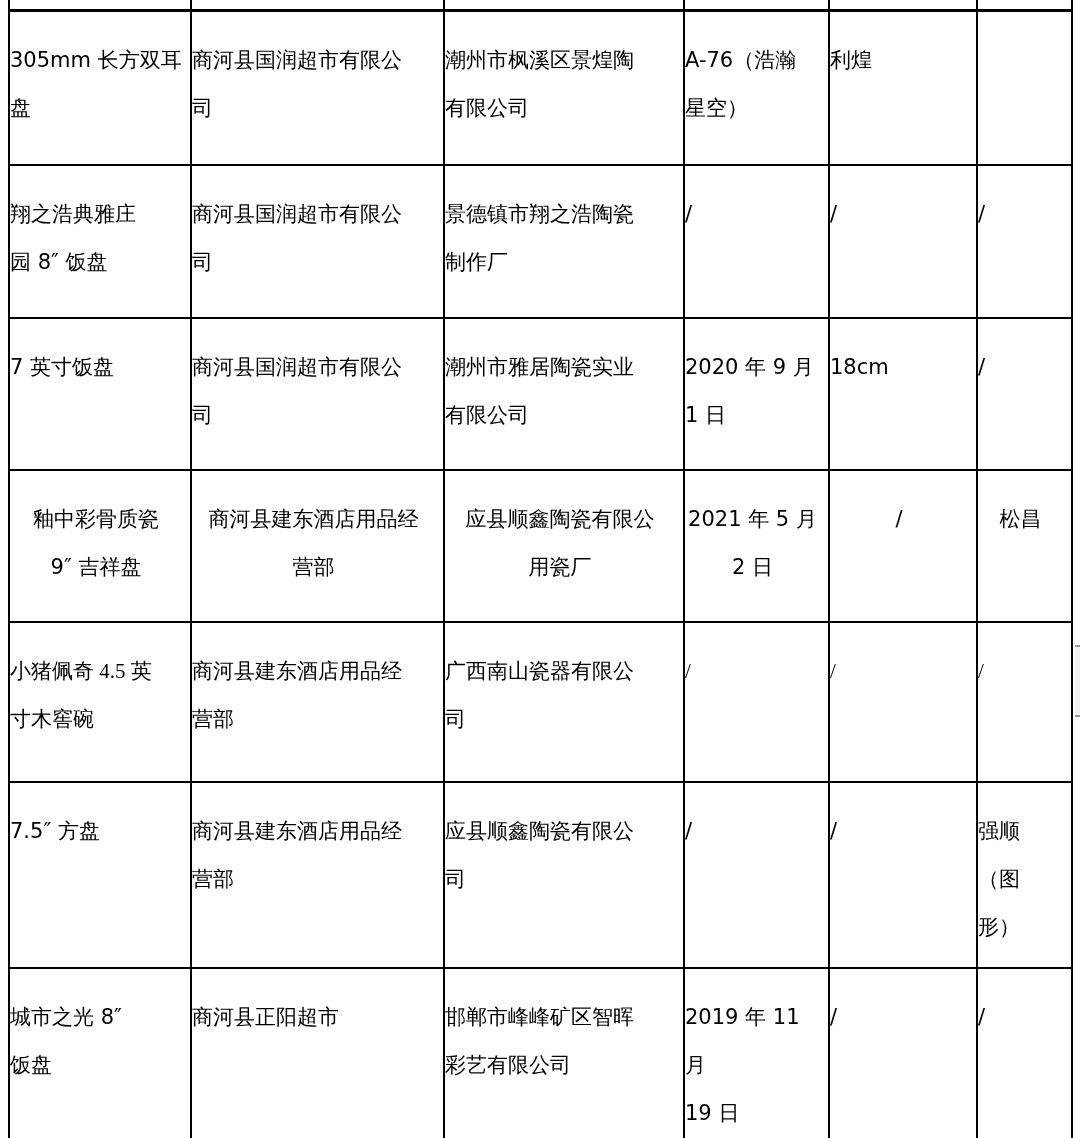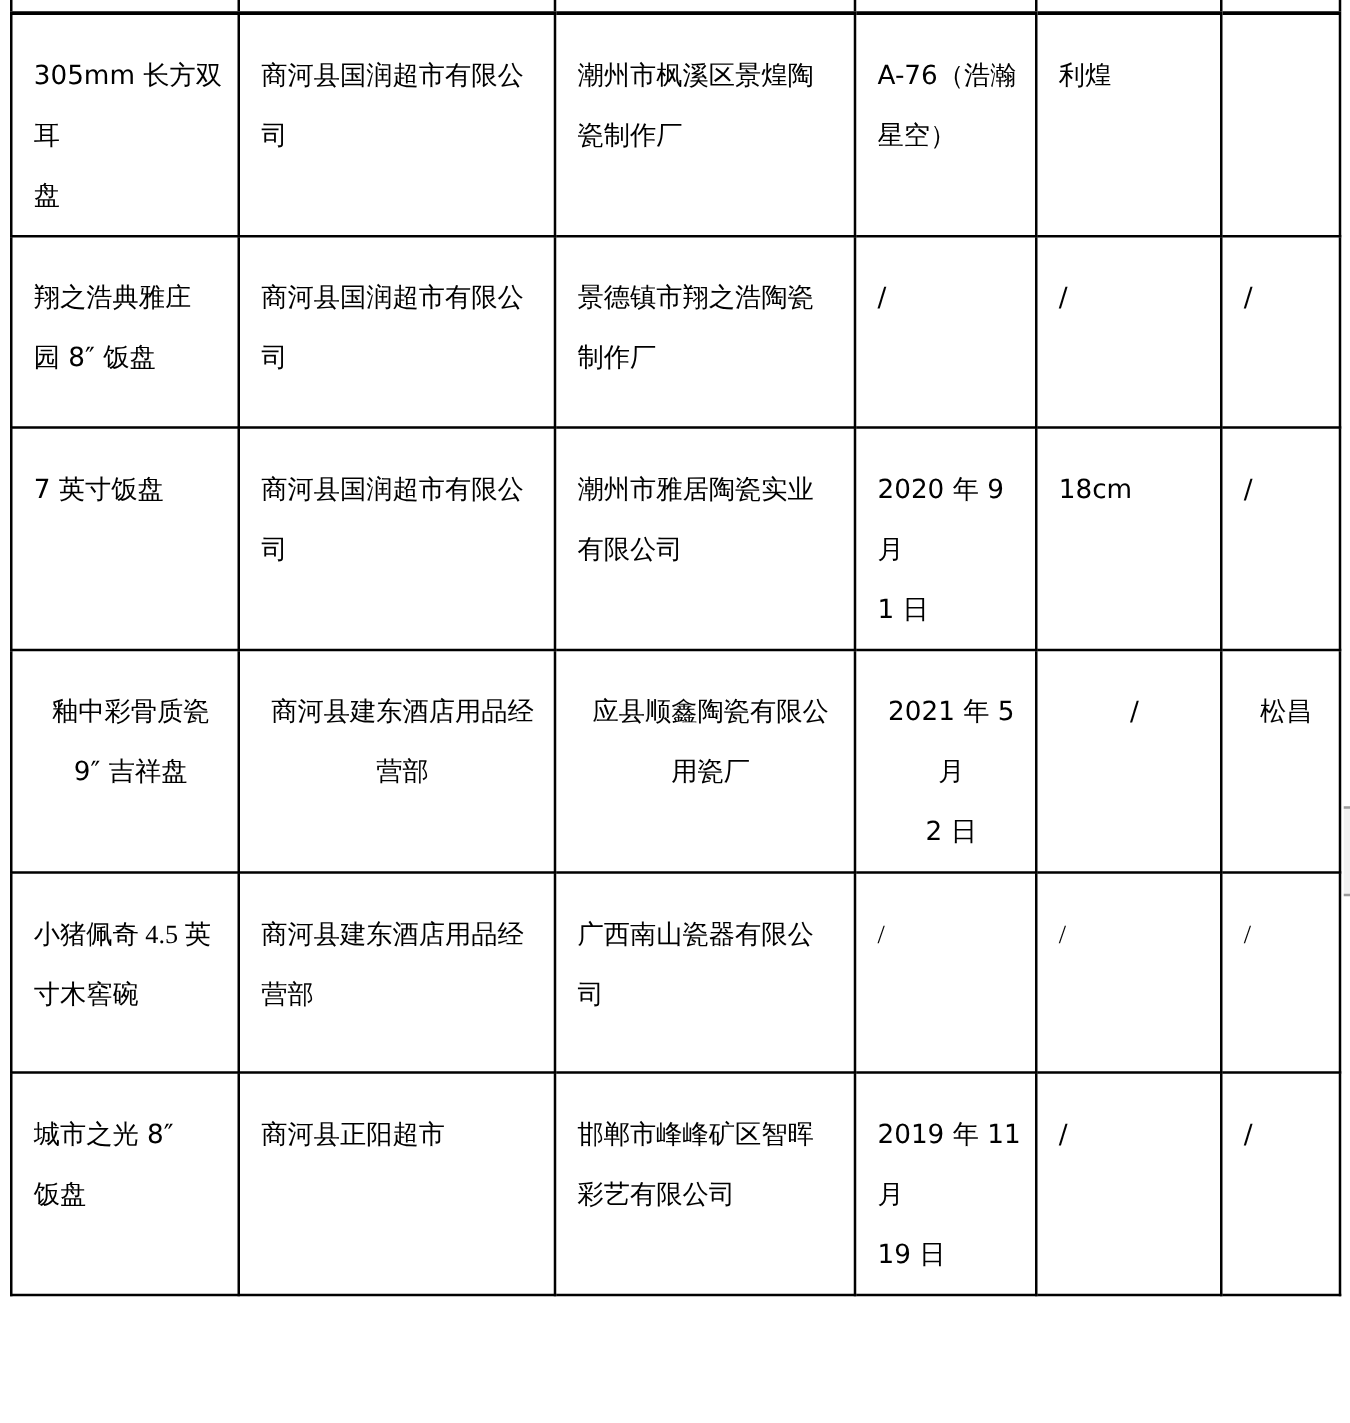--- a/index.html
+++ b/index.html
@@ -17,21 +17,21 @@
   }
   table.doc-table {
     border-collapse: collapse;
     table-layout: fixed;
     margin-left: 8px;
     width: 1063px;
   }
   td {
     border: 2px solid #000000;
     vertical-align: top;
-    padding: 24px 8px 8px 17px;
+    padding: 24px 8px 8px 0;
     font-size: 21px;
     line-height: 48px;
     white-space: pre-wrap;
     overflow: hidden;
   }
   
   col.c1 { width: 182px; }
   col.c2 { width: 253px; }
   col.c3 { width: 240px; }
   col.c4 { width: 145px; }
@@ -84,21 +84,21 @@
       <td></td>
       <td></td>
       <td></td>
     </tr>
     <tr class="r1">
       <td>305mm 长方双耳
 盘</td>
       <td>商河县国润超市有限公
 司</td>
       <td>潮州市枫溪区景煌陶
-瓷制作厂</td>
+有限公司</td>
       <td>A-76（浩瀚
 星空）</td>
       <td>利煌</td>
       <td></td>
     </tr>
     <tr class="r2">
       <td>翔之浩典雅庄
 园 8″ 饭盘</td>
       <td>商河县国润超市有限公
 司</td>
@@ -135,20 +135,32 @@
       <td>小猪佩奇 4.5 英
 寸木窖碗</td>
       <td>商河县建东酒店用品经
 营部</td>
       <td>广西南山瓷器有限公
 司</td>
       <td>/</td>
       <td>/</td>
       <td>/</td>
     </tr>
+    <tr class="r6">
+      <td>7.5″ 方盘</td>
+      <td>商河县建东酒店用品经
+营部</td>
+      <td>应县顺鑫陶瓷有限公
+司</td>
+      <td>/</td>
+      <td>/</td>
+      <td>强顺
+（图
+形）</td>
+    </tr>
     <tr class="r7">
       <td>城市之光 8″
 饭盘</td>
       <td>商河县正阳超市</td>
       <td>邯郸市峰峰矿区智晖
 彩艺有限公司</td>
       <td>2019 年 11 月
 19 日</td>
       <td>/</td>
       <td>/</td>

